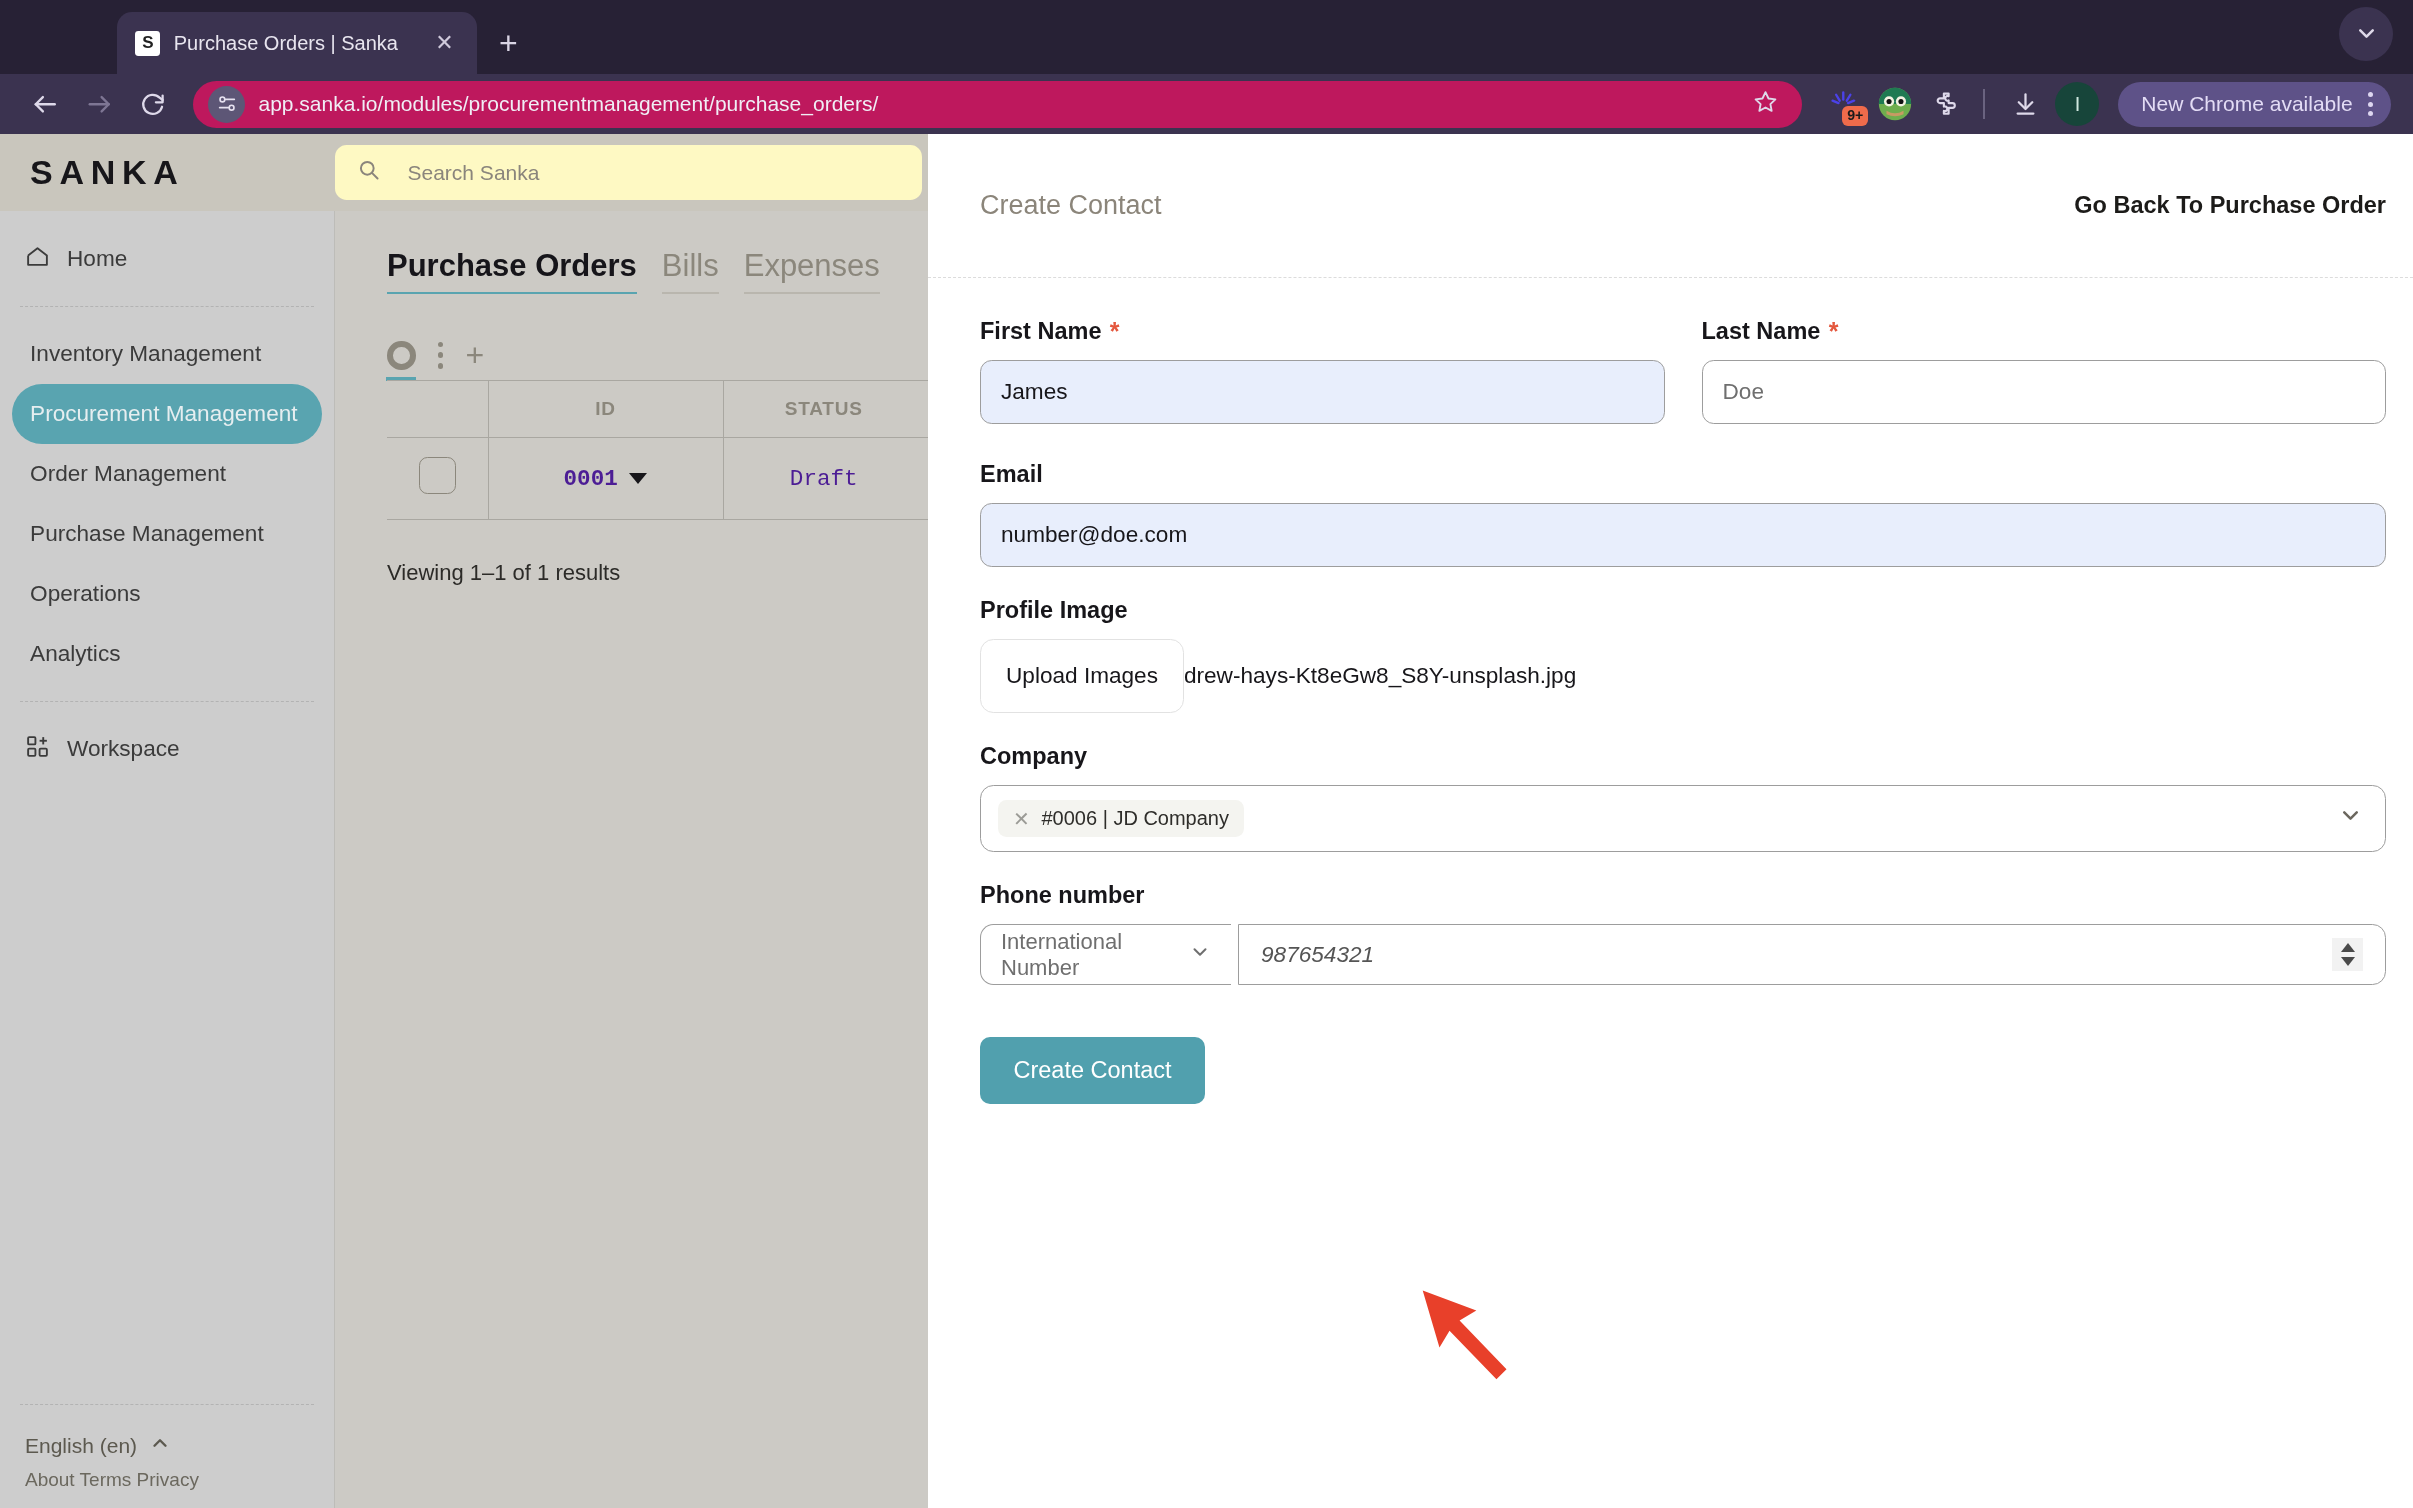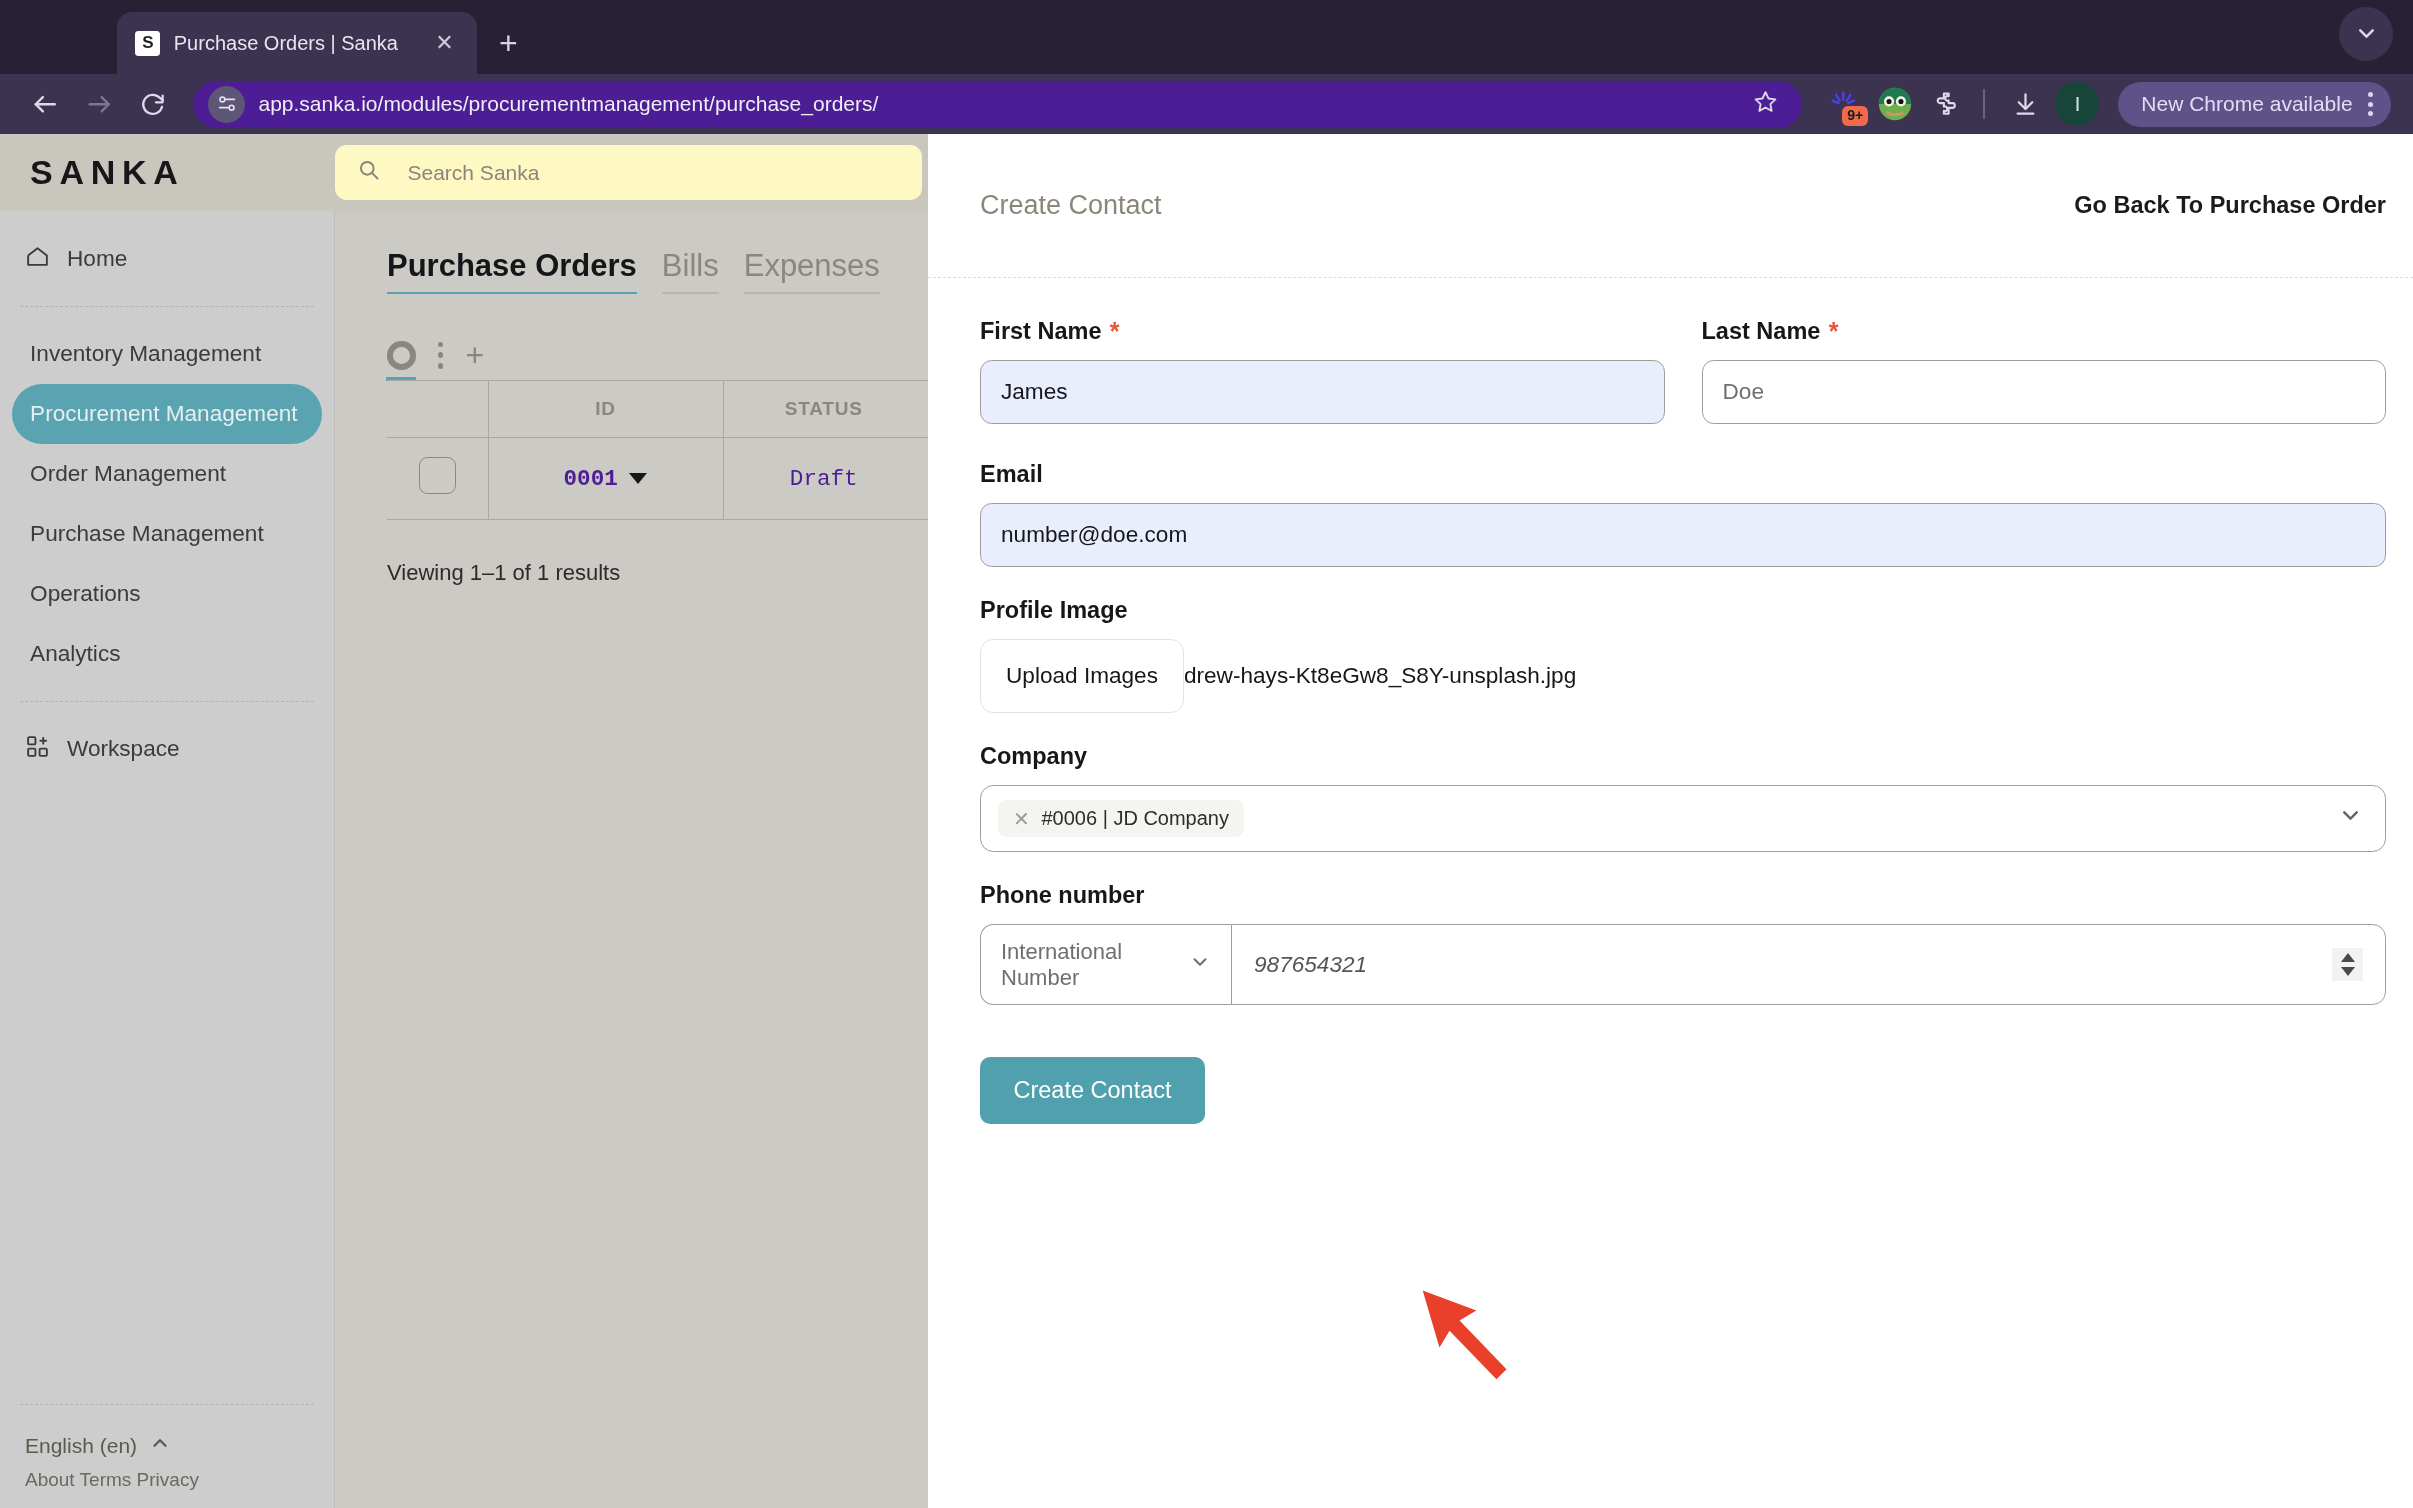--- a/index.html
+++ b/index.html
@@ -48,21 +48,21 @@
     height: 60px; background: #3b3350;
     display: flex; align-items: center; padding: 0 22px; gap: 6.7px;
   }
   .nav-btn {
     width: 47px; height: 47px; border-radius: 50%;
     display: flex; align-items: center; justify-content: center;
     color: #d9d4e4; font-size: 25px; flex: none;
   }
   .nav-btn.disabled { color: #7e7694; }
   .omnibox {
-    flex: 1; height: 47px; background: #4c1d95; border-radius: 23.5px;
+    flex: 1; height: 47px; background: #be185d; border-radius: 23.5px;
     display: flex; align-items: center; padding: 0 15px; gap: 13.4px;
     margin: 4px 10px; min-width: 0;
   }
   .omni-icon {
     width: 37px; height: 37px; border-radius: 50%; background: #5d5676;
     display: flex; align-items: center; justify-content: center; flex: none;
   }
   .omni-url { color: #f0eef5; font-size: 21px; white-space: nowrap; flex: 1; overflow: hidden; }
   .omni-star { color: #d9d4e4; font-size: 23.5px; padding-right: 8.4px; flex: none; }
   .ext-icons { display: flex; align-items: center; gap: 11.7px; flex: none; padding-left: 5px; }
@@ -190,21 +190,21 @@
     display: flex; align-items: center; justify-content: space-between; padding: 0 22px 0 17px;
   }
   .chip {
     display: inline-flex; align-items: center; gap: 11.7px;
     background: #f4f4f0; border-radius: 8.4px; padding: 6.7px 15px;
     font-size: 20px; color: #2e2d2a;
   }
   .chip-x { color: #9b9b96; font-size: 20px; line-height: 1; }
   .chev { color: #6b675e; font-size: 22px; }
 
-  .phone-wrap { display: flex; height: 81px; }
+  .phone-wrap { display: flex; height: 61px; gap: 7px; }
   .phone-sel {
     width: 251px; border: 1.7px solid #9d9d9d; border-radius: 13.4px 0 0 13.4px; border-right: none;
     display: flex; align-items: center; justify-content: space-between; padding: 0 20px;
     font-size: 22px; color: #6f6f6f;
   }
   .phone-num {
     flex: 1; border: 1.7px solid #9d9d9d; border-radius: 0 13.4px 13.4px 0;
     display: flex; align-items: center; justify-content: space-between; padding: 0 22px;
     font-size: 22.6px; color: #555; font-style: italic;
   }

